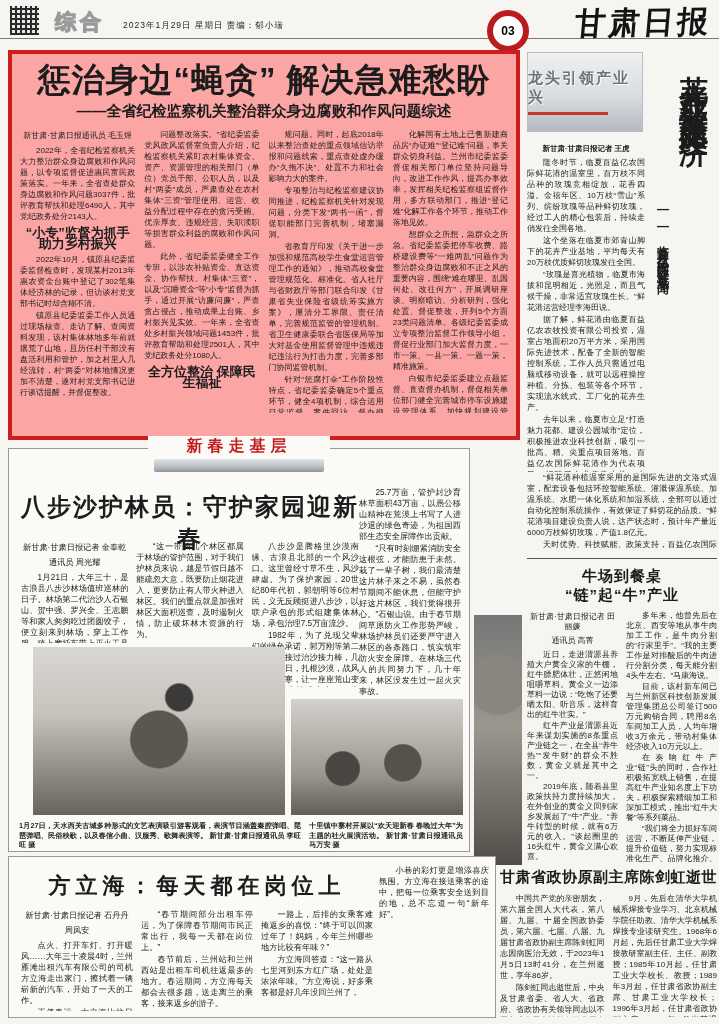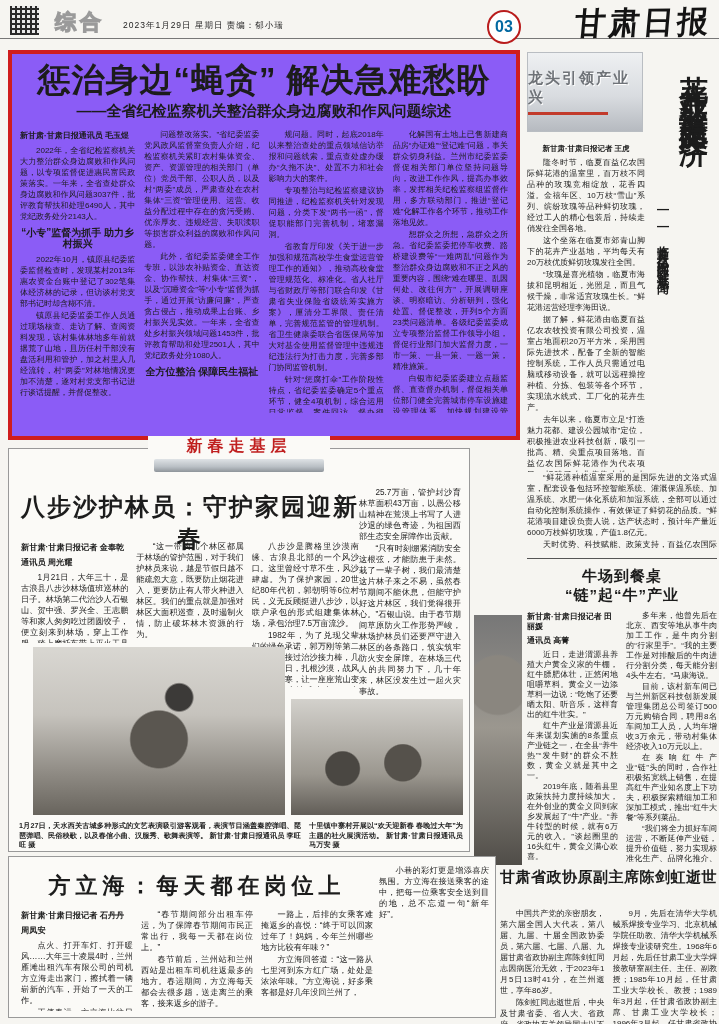--- a/index.html
+++ b/index.html
@@ -8,36 +8,36 @@
   .abs{position:absolute;}
   
   .topbar{left:0;top:0;width:719px;height:44px;}
   .topbar .rule{position:absolute;left:0;top:38px;width:719px;border-top:1.5px solid #777;}
   .qr{position:absolute;left:10px;top:6px;width:29px;height:29px;
       background:repeating-linear-gradient(0deg,#2a2a2a 0 2px,transparent 2px 5px),
                  repeating-linear-gradient(90deg,#2a2a2a 0 2px,#e8e8e8 2px 5px);}
   .section-label{position:absolute;left:55px;top:8px;font-size:21px;font-weight:900;
       color:#fff;-webkit-text-stroke:1.2px #9a9a9a;letter-spacing:4px;}
   .dateline{position:absolute;left:123px;top:20px;font-size:8.5px;color:#222;letter-spacing:1px;}
-  .pagecircle{position:absolute;left:487px;top:10px;width:30px;height:30px;border:2px solid #b91c1c;
+  .pagecircle{position:absolute;left:487px;top:10px;width:30px;height:30px;border:6px solid #b91c1c;
       border-radius:50%;background:#fff;display:flex;align-items:center;justify-content:center;
-      font-size:16px;font-weight:bold;color:#0369a1;}
+      font-size:12px;font-weight:bold;color:#000000;}
   .masthead{position:absolute;right:8px;top:2px;font-family:"DejaVu Serif",serif;font-size:31px;
       font-weight:900;letter-spacing:3px;color:#141414;transform:skewX(-6deg) rotate(-1deg);}
   
   .cpara{margin:0 0 1px;text-indent:2em;text-align:justify;}
   .chead{margin:5px 0;text-align:center;font-weight:bold;text-indent:0;}
-  .cbyline{margin:1px 0 4px;text-align:left;text-indent:0;font-weight:bold;}
-  
-  .lead{left:8px;top:50px;width:512px;height:390px;border:4px solid #cf1d1d;background:#8b5cf6;box-sizing:border-box;padding:6px 8px;}
+  .cbyline{margin:1px 0 4px;text-align:center;text-indent:0;font-weight:normal;}
+  
+  .lead{left:8px;top:50px;width:512px;height:390px;border:4px solid #cf1d1d;background:#fca5a5;box-sizing:border-box;padding:6px 8px;}
   .lead-headline{font-size:33px;font-weight:900;text-align:center;letter-spacing:1px;margin:2px 0 4px;line-height:1.1;}
   .lead-subhead{font-size:15px;font-weight:bold;text-align:center;margin:2px 0 8px;}
   .lead-cols{display:flex;gap:9px;height:284px;overflow:hidden;}
   .lead-col{flex:1 1 0;font-size:8px;line-height:11px;overflow:hidden;}
-  .lead-col .chead{font-size:10px;}
+  .lead-col .chead{font-size:13px;}
   
   .flower{left:527px;top:52px;width:190px;height:502px;}
   .flower-row{display:flex;height:420px;overflow:hidden;}
   .flower-left{width:118px;}
   .banner-longtou{width:116px;height:80px;border:1px solid #b9bdc2;box-sizing:border-box;
       background:linear-gradient(180deg,#eef0f2 0%,#d9dce0 55%,#b6bac0 100%);
       display:flex;flex-direction:column;align-items:flex-start;justify-content:center;}
   .banner-longtou .bt{font-size:15px;font-weight:900;color:#6f7378;letter-spacing:2px;text-shadow:1px 1px 0 #fff;}
   .banner-longtou .bar{width:80px;height:3px;background:#c23a2b;margin-top:5px;}
   .flower-byline{font-size:7.5px;font-weight:bold;text-align:center;margin:12px 0 3px;}
@@ -84,21 +84,21 @@
   .fang-col{flex:1 1 0;font-size:8.2px;line-height:11px;height:102px;overflow:hidden;}
   .fang-col4{position:absolute;right:6px;top:8px;width:110px;height:146px;overflow:hidden;
       font-size:8.2px;line-height:11px;}
   
   .niu{left:527px;top:558px;width:190px;height:300px;border-top:1px solid #555;padding-top:6px;box-sizing:border-box;}
   .niu-title{font-size:15px;font-weight:900;text-align:center;letter-spacing:1px;margin:2px 11px 6px;}
   .niu-cols{display:flex;gap:8px;height:252px;overflow:hidden;}
   .niu-col{flex:1 1 0;font-size:8px;line-height:10px;overflow:hidden;}
   
   .chen{left:500px;top:866px;width:217px;height:152px;}
-  .chen-title{font-size:15px;font-weight:900;text-align:right;margin:2px 0 21px;letter-spacing:0.5px;}
+  .chen-title{font-size:15px;font-weight:900;text-align:right;margin:2px 0 6px;letter-spacing:0.5px;}
   .chen-cols{display:flex;gap:8px;height:124px;overflow:hidden;}
   .chen-col{flex:1 1 0;font-size:8px;line-height:11px;overflow:hidden;}
 </style>
 </head>
 <body>
 
 <div class="abs topbar">
   <div class="qr"></div>
   <div class="section-label">综合</div>
   <div class="dateline">2023年1月29日 星期日 责编：郁小瑞</div>

